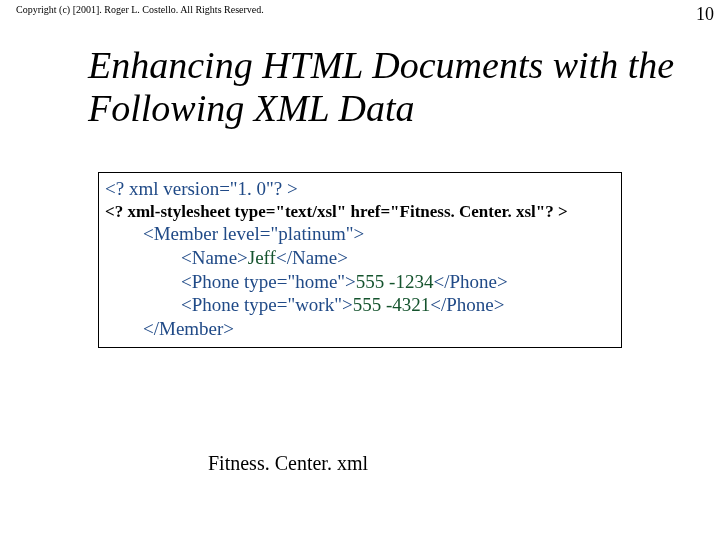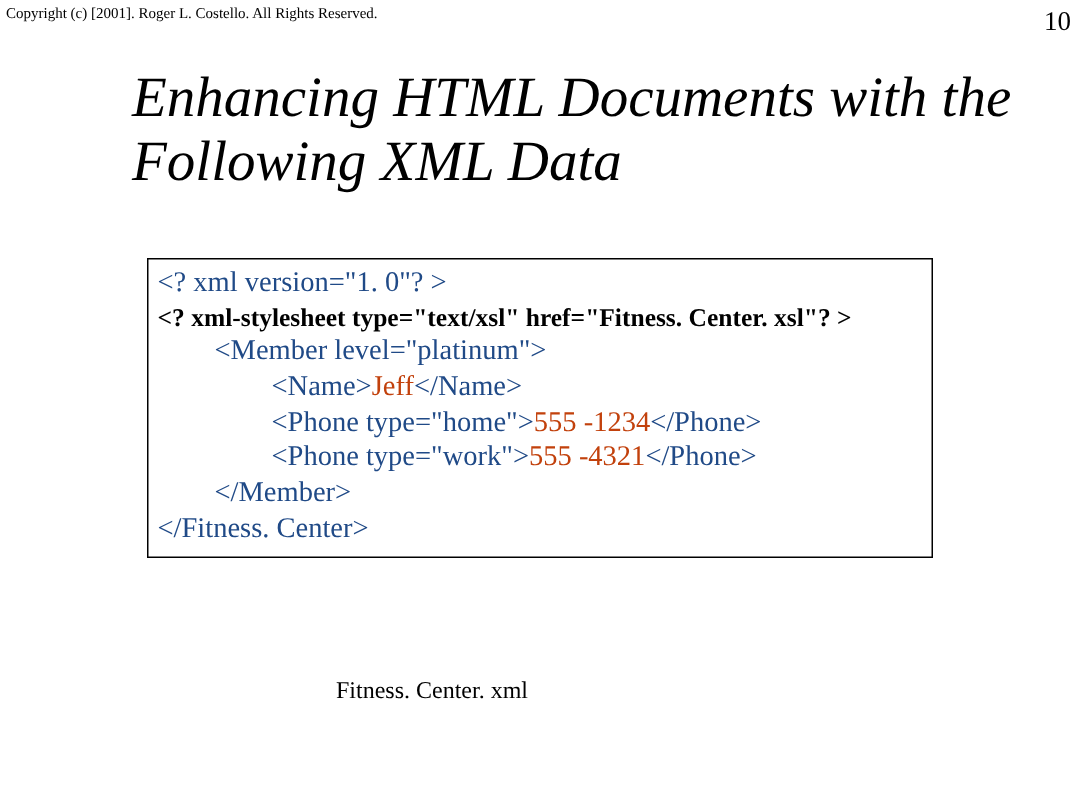--- a/index.html
+++ b/index.html
@@ -11,21 +11,21 @@
       width: 720px;
       height: 540px;
       background: #ffffff;
       font-family: "Times New Roman", Times, serif;
       position: relative;
       overflow: hidden;
     }
     .copyright {
       position: absolute;
       top: 4px;
-      left: 4px;
+      left: 16px;
       font-size: 10px;
       color: #000;
     }
     .page-number {
       position: absolute;
       top: 4px;
       right: 6px;
       font-size: 18px;
       color: #000;
     }
@@ -53,45 +53,44 @@
     }
     .code-box .line {
       white-space: pre;
     }
     .code-box .stylesheet-line {
       font-weight: bold;
       color: #000;
       font-size: 17px;
     }
     .code-box .black {
-      color: #c2410c;
+      color: #14532d;
       margin-top: 20px;
     }
     .caption {
       position: absolute;
       top: 452px;
       left: 0;
       width: 576px;
       text-align: center;
-      font-size: 16px;
+      font-size: 20px;
       color: #000;
     }
   </style>
 </head>
 <body>
 
 <div class="copyright">Copyright (c) [2001]. Roger L. Costello. All Rights Reserved.</div>
 <div class="page-number">10</div>
 
 <div class="title">Enhancing HTML Documents with the Following XML Data</div>
 
 <div class="code-box">
   <div class="line">&lt;? xml version="1. 0"? &gt;</div>
   <div class="line stylesheet-line">&lt;? xml-stylesheet type="text/xsl" href="Fitness. Center. xsl"? &gt;</div>
   <div class="line">        &lt;Member level="platinum"&gt;</div>
   <div class="line"><span>                &lt;Name&gt;</span><span class="black">Jeff</span><span>&lt;/Name&gt;</span></div>
   <div class="line"><span>                &lt;Phone type="home"&gt;</span><span class="black">555 -1234</span><span>&lt;/Phone&gt;</span></div>
   <div class="line"><span>                &lt;Phone type="work"&gt;</span><span class="black">555 -4321</span><span>&lt;/Phone&gt;</span></div>
   <div class="line">        &lt;/Member&gt;</div>
-  <div class="line">&lt;/Fitness. Center&gt;</div>
 </div>
 
 <div class="caption">Fitness. Center. xml</div>
 
 </body></html>

